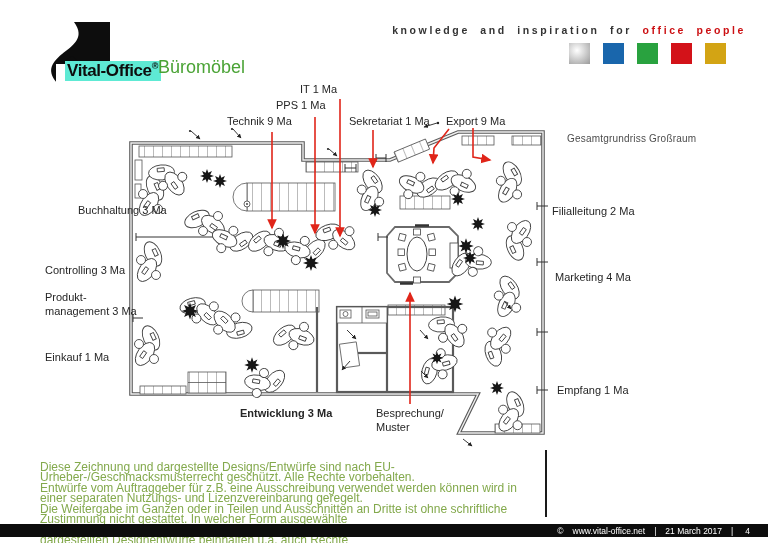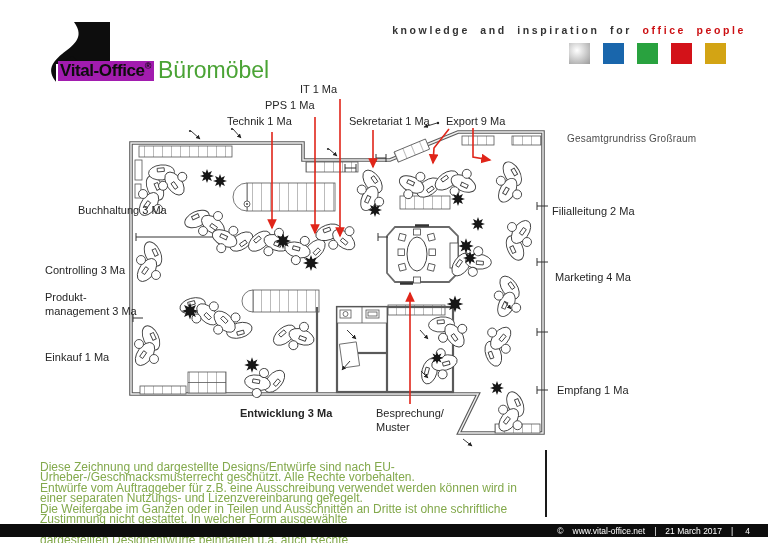--- a/index.html
+++ b/index.html
@@ -1,23 +1,23 @@
 <!DOCTYPE html>
 <html><head>
 <meta charset="utf-8">
 <style>
   html,body{margin:0;padding:0;background:#888;}
   .page{position:relative;width:768px;height:543px;background:#ffffff;overflow:hidden;
         font-family:"Liberation Sans",sans-serif;color:#222;}
   
   .logo-square{position:absolute;left:42px;top:22px;width:68px;height:62px;}
-  .logo-text{position:absolute;left:58px;top:61px;background:#a21caf;padding:0 3px 0 2px;
+  .logo-text{position:absolute;left:65px;top:61px;background:#5eead4;padding:0 3px 0 2px;
              font-weight:bold;font-size:17px;letter-spacing:-0.4px;color:#0d0d0d;white-space:nowrap;}
   .logo-text sup{font-size:9px;}
-  .logo-product{position:absolute;left:158px;top:57px;font-size:23px;color:#4aa335;white-space:nowrap;}
+  .logo-product{position:absolute;left:158px;top:57px;font-size:18px;color:#4aa335;white-space:nowrap;}
   .tagline{position:absolute;top:24px;right:22px;font-size:10.5px;font-weight:bold;
            letter-spacing:2.6px;word-spacing:5px;color:#333;white-space:nowrap;}
   .tagline .red{color:#cc1013;}
   .swatch-row{position:absolute;top:43px;right:42px;display:flex;gap:13px;}
   .swatch{width:21px;height:21px;}
   .swatch-silver{background:radial-gradient(circle at 38% 35%,#ffffff 0%,#dcdcdc 35%,#9a9a9a 100%);}
   
   .plan-label{position:absolute;font-size:11px;color:#262626;white-space:pre-line;line-height:13.5px;}
   .plan-title{position:absolute;left:567px;top:133px;font-size:10px;color:#4c4c4c;letter-spacing:0.2px;white-space:nowrap;}
   .plan-svg{position:absolute;left:0;top:0;width:768px;height:543px;}
@@ -244,22 +244,22 @@
     <div class="swatch swatch-silver"></div>
     <div class="swatch" style="background:#1966ac;"></div>
     <div class="swatch" style="background:#29a23f;"></div>
     <div class="swatch" style="background:#d31219;"></div>
     <div class="swatch" style="background:#d3a414;"></div>
   </div>
 
   <div class="plan-title">Gesamtgrundriss Großraum</div>
 
   <div class="plan-label" style="left:300px;top:83px;">IT 1 Ma</div>
-  <div class="plan-label" style="left:265px;top:99px;">PPS 1 Ma</div>
-  <div class="plan-label" style="left:227px;top:115px;">Technik 1 Ma</div>
+  <div class="plan-label" style="left:276px;top:99px;">PPS 1 Ma</div>
+  <div class="plan-label" style="left:227px;top:115px;">Technik 9 Ma</div>
   <div class="plan-label" style="left:349px;top:115px;">Sekretariat 1 Ma</div>
   <div class="plan-label" style="left:446px;top:115px;">Export 9 Ma</div>
   <div class="plan-label" style="left:43px;top:204px;padding-left:35px;">Buchhaltung 3 Ma</div>
   <div class="plan-label" style="left:45px;top:264px;">Controlling 3 Ma</div>
   <div class="plan-label" style="left:45px;top:291px;">Produkt-
 management 3 Ma</div>
   <div class="plan-label" style="left:45px;top:351px;">Einkauf 1 Ma</div>
   <div class="plan-label" style="left:240px;top:407px;font-weight:bold;">Entwicklung 3 Ma</div>
   <div class="plan-label" style="left:376px;top:407px;">Besprechung/
 Muster</div>

